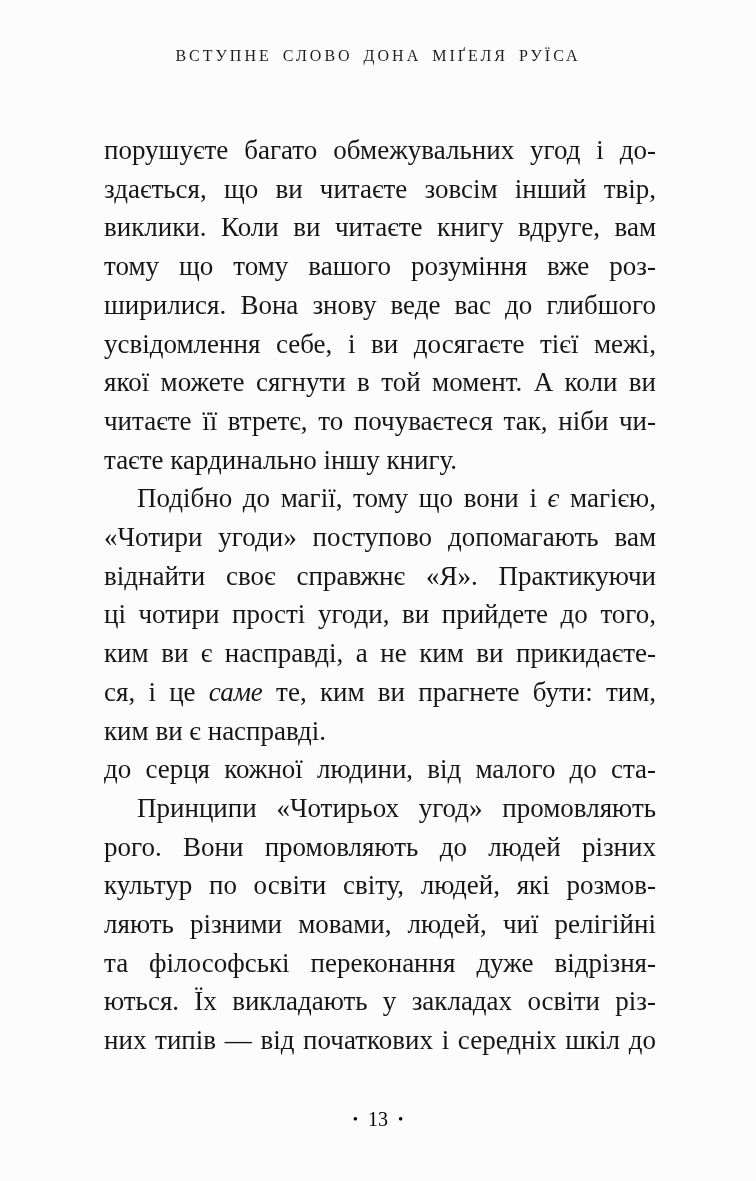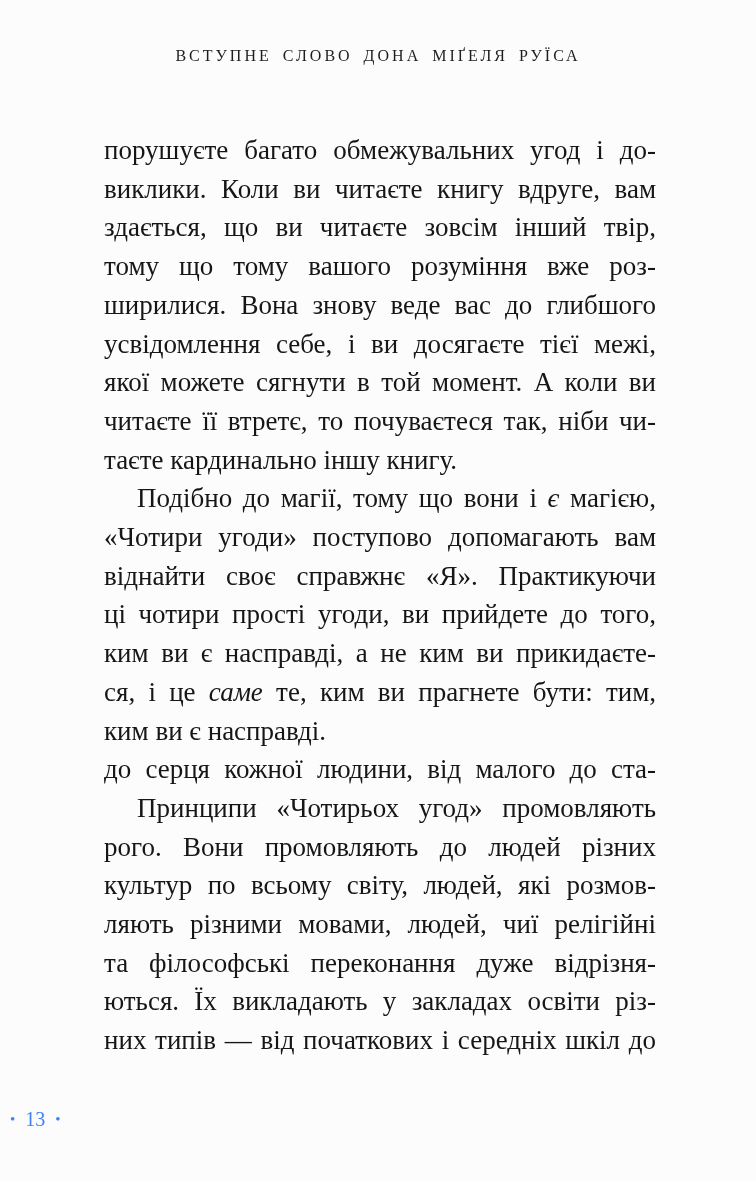--- a/index.html
+++ b/index.html
@@ -39,60 +39,61 @@
     text-align-last: justify;
   }
   .line.para-end { text-align-last: left; }
   .line.indent { text-indent: 33px; }
   .line i { font-style: italic; }
   .folio {
     position: absolute;
     top: 1108px;
     left: 0;
     width: 100%;
+    text-align: center;
     font-size: 20px;
-    color: #3b82f6;
+    color: #000000;
   }
   .folio .bullet {
     font-size: 15px;
     vertical-align: 2px;
     margin: 0 10px;
   }
 </style>
 </head>
 <body>
 
 <div class="running-head">ВСТУПНЕ СЛОВО ДОНА МІҐЕЛЯ РУЇСА</div>
 
 <div class="body-text">
     <div class="paragraph">
       <div class="line">порушуєте багато обмежувальних угод і до-</div>
+      <div class="line">здається, що ви читаєте зовсім інший твір,</div>
       <div class="line">виклики. Коли ви читаєте книгу вдруге, вам</div>
-      <div class="line">здається, що ви читаєте зовсім інший твір,</div>
       <div class="line">тому що тому вашого розуміння вже роз-</div>
       <div class="line">ширилися. Вона знову веде вас до глибшого</div>
       <div class="line">усвідомлення себе, і ви досягаєте тієї межі,</div>
       <div class="line">якої можете сягнути в той момент. А коли ви</div>
       <div class="line">читаєте її втретє, то почуваєтеся так, ніби чи-</div>
       <div class="line para-end">таєте кардинально іншу книгу.</div>
     </div>
     <div class="paragraph">
       <div class="line indent"><span>Подібно до магії, тому що вони і </span><i>є</i><span> магією,</span></div>
       <div class="line">«Чотири угоди» поступово допомагають вам</div>
       <div class="line">віднайти своє справжнє «Я». Практикуючи</div>
       <div class="line">ці чотири прості угоди, ви прийдете до того,</div>
       <div class="line">ким ви є насправді, а не ким ви прикидаєте-</div>
       <div class="line"><span>ся, і це </span><i>саме</i><span> те, ким ви прагнете бути: тим,</span></div>
       <div class="line para-end">ким ви є насправді.</div>
     </div>
     <div class="paragraph">
       <div class="line">до серця кожної людини, від малого до ста-</div>
       <div class="line indent">Принципи «Чотирьох угод» промовляють</div>
       <div class="line">рого. Вони промовляють до людей різних</div>
-      <div class="line">культур по всьому світу, людей, які розмов-</div>
+      <div class="line">культур по освіти світу, людей, які розмов-</div>
       <div class="line">ляють різними мовами, людей, чиї релігійні</div>
       <div class="line">та філософські переконання дуже відрізня-</div>
       <div class="line">ються. Їх викладають у закладах освіти різ-</div>
       <div class="line">них типів — від початкових і середніх шкіл до</div>
     </div>
   </div>
 
 <div class="folio">
   <span class="bullet">•</span><span>13</span><span class="bullet">•</span>
 </div>

